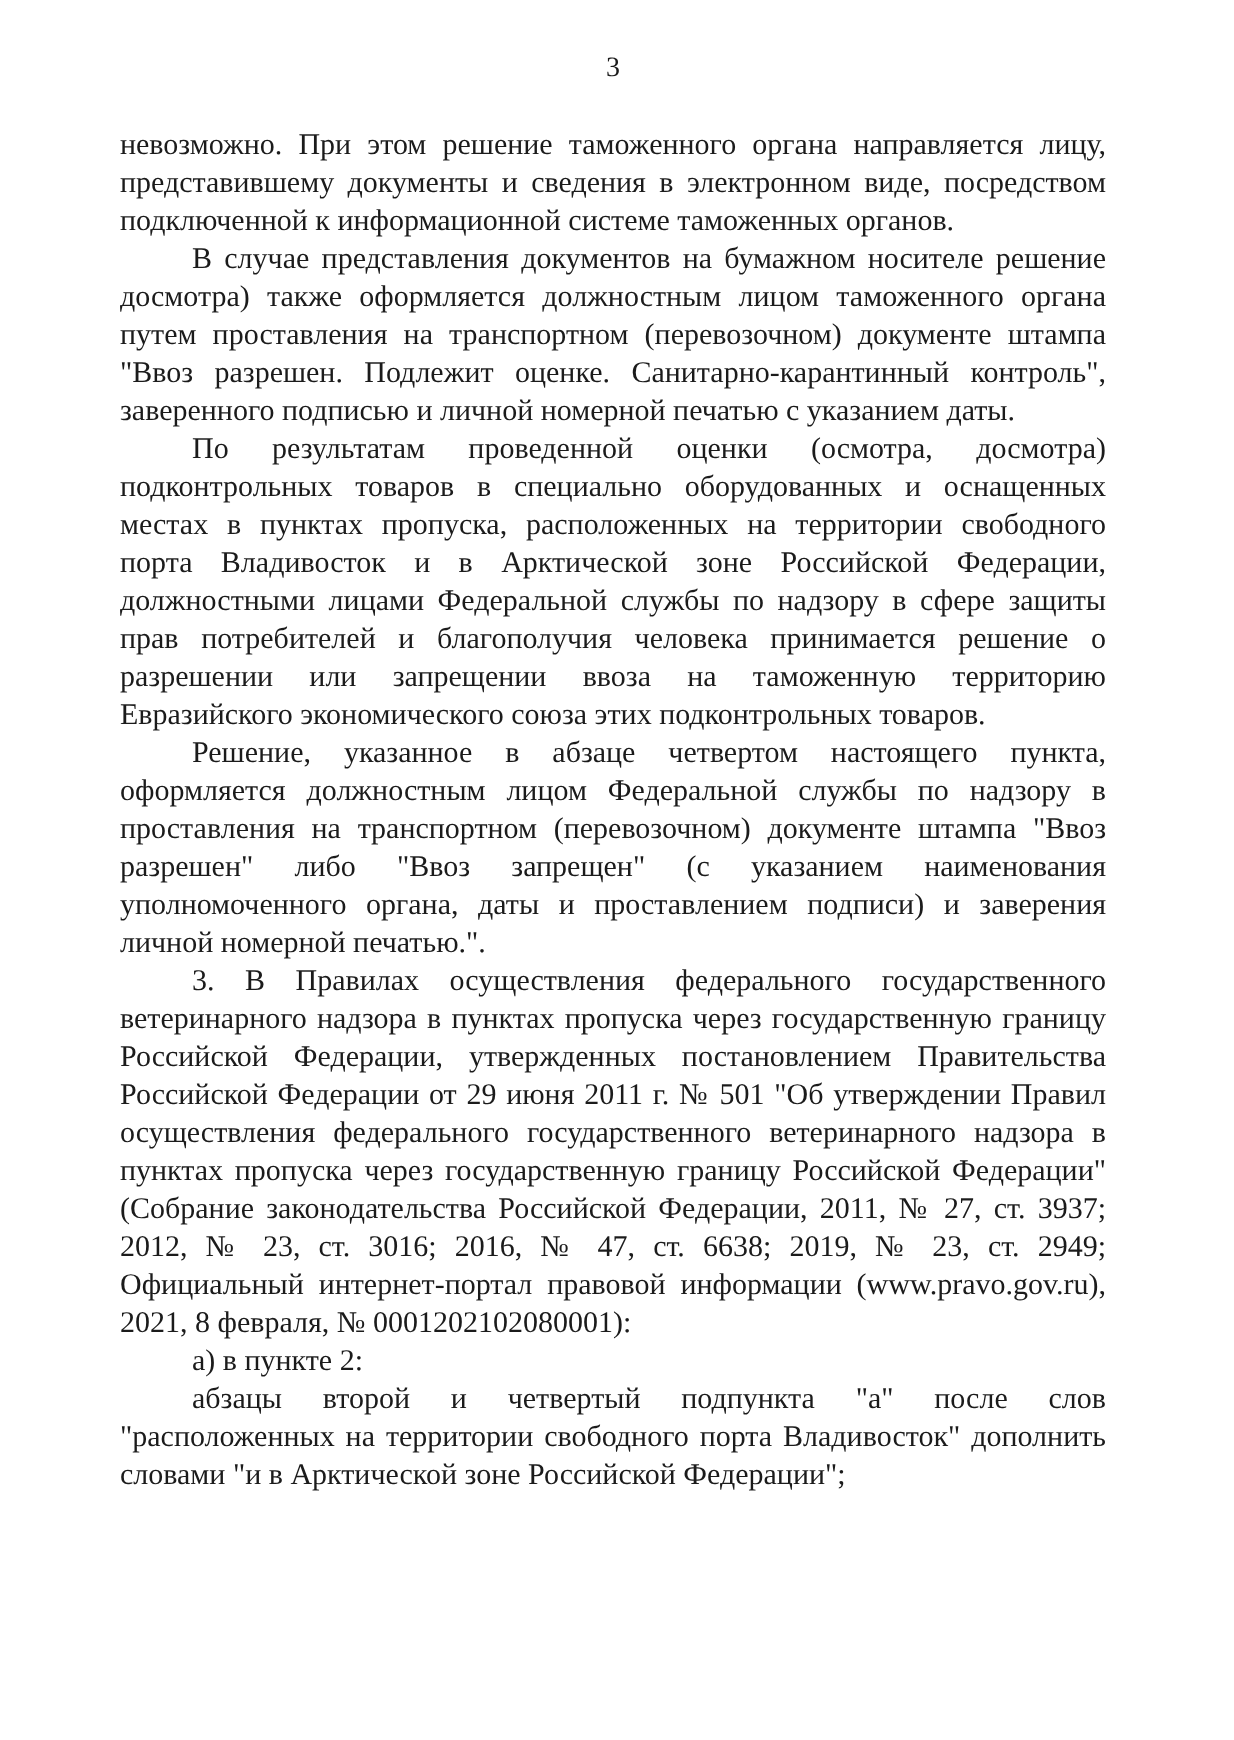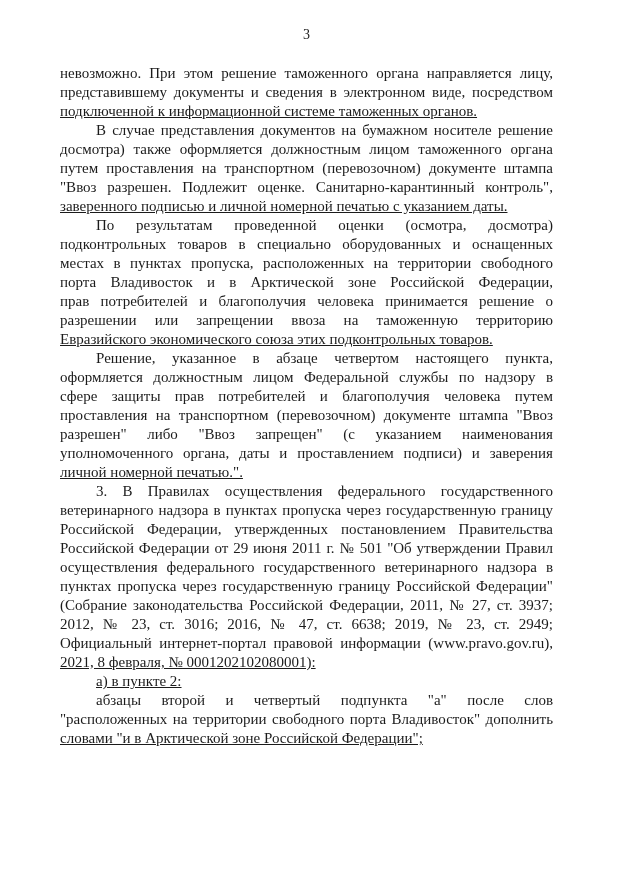--- a/index.html
+++ b/index.html
@@ -30,21 +30,21 @@
     font-size: 15px;
     line-height: 19px;
   }
   .paragraph { margin: 0; }
   .line {
     text-align: justify;
     text-align-last: justify;
     text-justify: inter-word;
     white-space: normal;
   }
-  .line.last { text-align-last: left; text-decoration: underline; }
+  .line.last { text-align-last: left; }
   .line.indent { text-indent: 36px; }
 </style>
 </head>
 <body>
 
 <div class="page">
   <div class="page-number">3</div>
   <div class="doc-body">
       <div class="paragraph">
         <div class="line">невозможно. При этом решение таможенного органа направляется лицу,</div>
@@ -56,28 +56,28 @@
         <div class="line">досмотра) также оформляется должностным лицом таможенного органа</div>
         <div class="line">путем проставления на транспортном (перевозочном) документе штампа</div>
         <div class="line">"Ввоз разрешен. Подлежит оценке. Санитарно-карантинный контроль",</div>
         <div class="line last">заверенного подписью и личной номерной печатью с указанием даты.</div>
       </div>
       <div class="paragraph">
         <div class="line indent">По результатам проведенной оценки (осмотра, досмотра)</div>
         <div class="line">подконтрольных товаров в специально оборудованных и оснащенных</div>
         <div class="line">местах в пунктах пропуска, расположенных на территории свободного</div>
         <div class="line">порта Владивосток и в Арктической зоне Российской Федерации,</div>
+        <div class="line">должностными лицами Федеральной службы по надзору в сфере защиты</div>
         <div class="line">прав потребителей и благополучия человека принимается решение о</div>
         <div class="line">разрешении или запрещении ввоза на таможенную территорию</div>
         <div class="line last">Евразийского экономического союза этих подконтрольных товаров.</div>
       </div>
       <div class="paragraph">
         <div class="line indent">Решение, указанное в абзаце четвертом настоящего пункта,</div>
         <div class="line">оформляется должностным лицом Федеральной службы по надзору в</div>
-        <div class="line">сфере защиты прав потребителей и благополучия человека путем</div>
         <div class="line">проставления на транспортном (перевозочном) документе штампа "Ввоз</div>
         <div class="line">разрешен" либо "Ввоз запрещен" (с указанием наименования</div>
         <div class="line">уполномоченного органа, даты и проставлением подписи) и заверения</div>
         <div class="line last">личной номерной печатью.".</div>
       </div>
       <div class="paragraph">
         <div class="line indent">3. В Правилах осуществления федерального государственного</div>
         <div class="line">ветеринарного надзора в пунктах пропуска через государственную границу</div>
         <div class="line">Российской Федерации, утвержденных постановлением Правительства</div>
         <div class="line">Российской Федерации от 29 июня 2011 г. № 501 "Об утверждении Правил</div>

